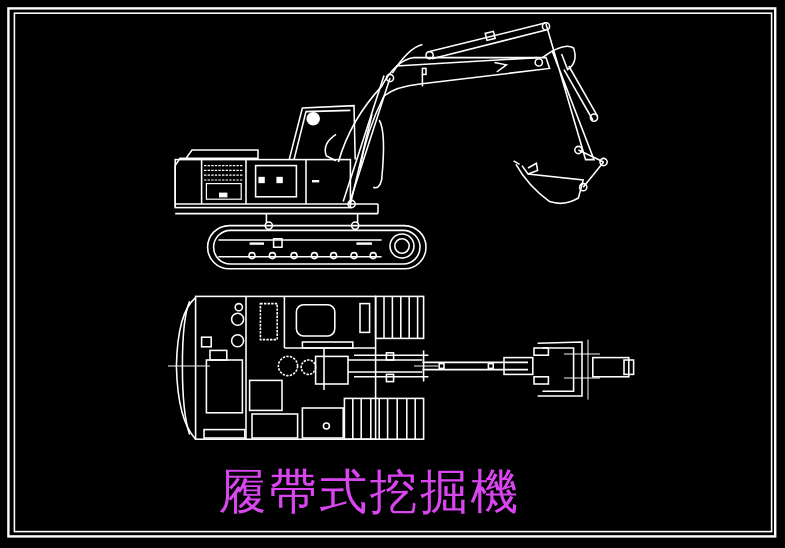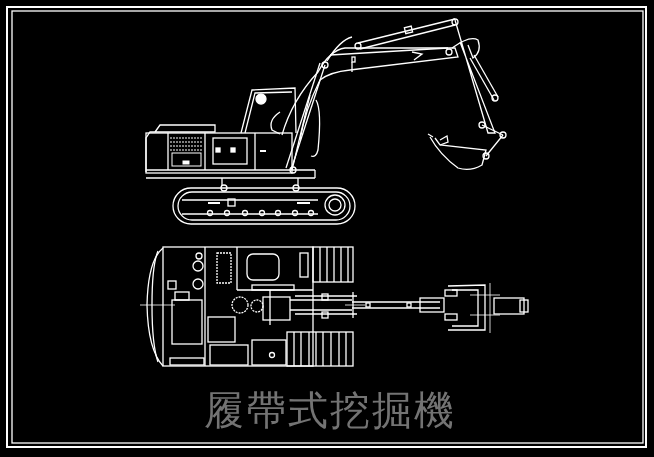--- a/index.html
+++ b/index.html
@@ -1,19 +1,19 @@
 <!DOCTYPE html>
 <html><head>
 <meta charset="utf-8">
 <style>
   html,body{margin:0;padding:0;background:#000;}
   body{width:654px;height:457px;overflow:hidden;position:relative;font-family:"DejaVu Sans",sans-serif;}
   #canvas{position:absolute;left:0;top:0;width:654px;height:457px;background:#000;}
   #drawing{position:absolute;left:0;top:0;}
-  .title{position:absolute;left:204px;top:384px;width:250px;height:52px;color:#737373;
+  .title{position:absolute;left:182px;top:384px;width:250px;height:52px;color:#d946ef;
          font-family:"DejaVu Serif",serif;font-size:40px;line-height:52px;letter-spacing:2px;white-space:nowrap;font-weight:normal;}
 </style>
 </head>
 <body>
 
 <div id="canvas">
 <svg id="drawing" width="654" height="457" viewBox="0 0 654 457" fill="none" stroke="#fff" stroke-width="1.3">
 
   <g stroke-width="2">
     <rect x="7" y="7" width="639" height="440"></rect>

